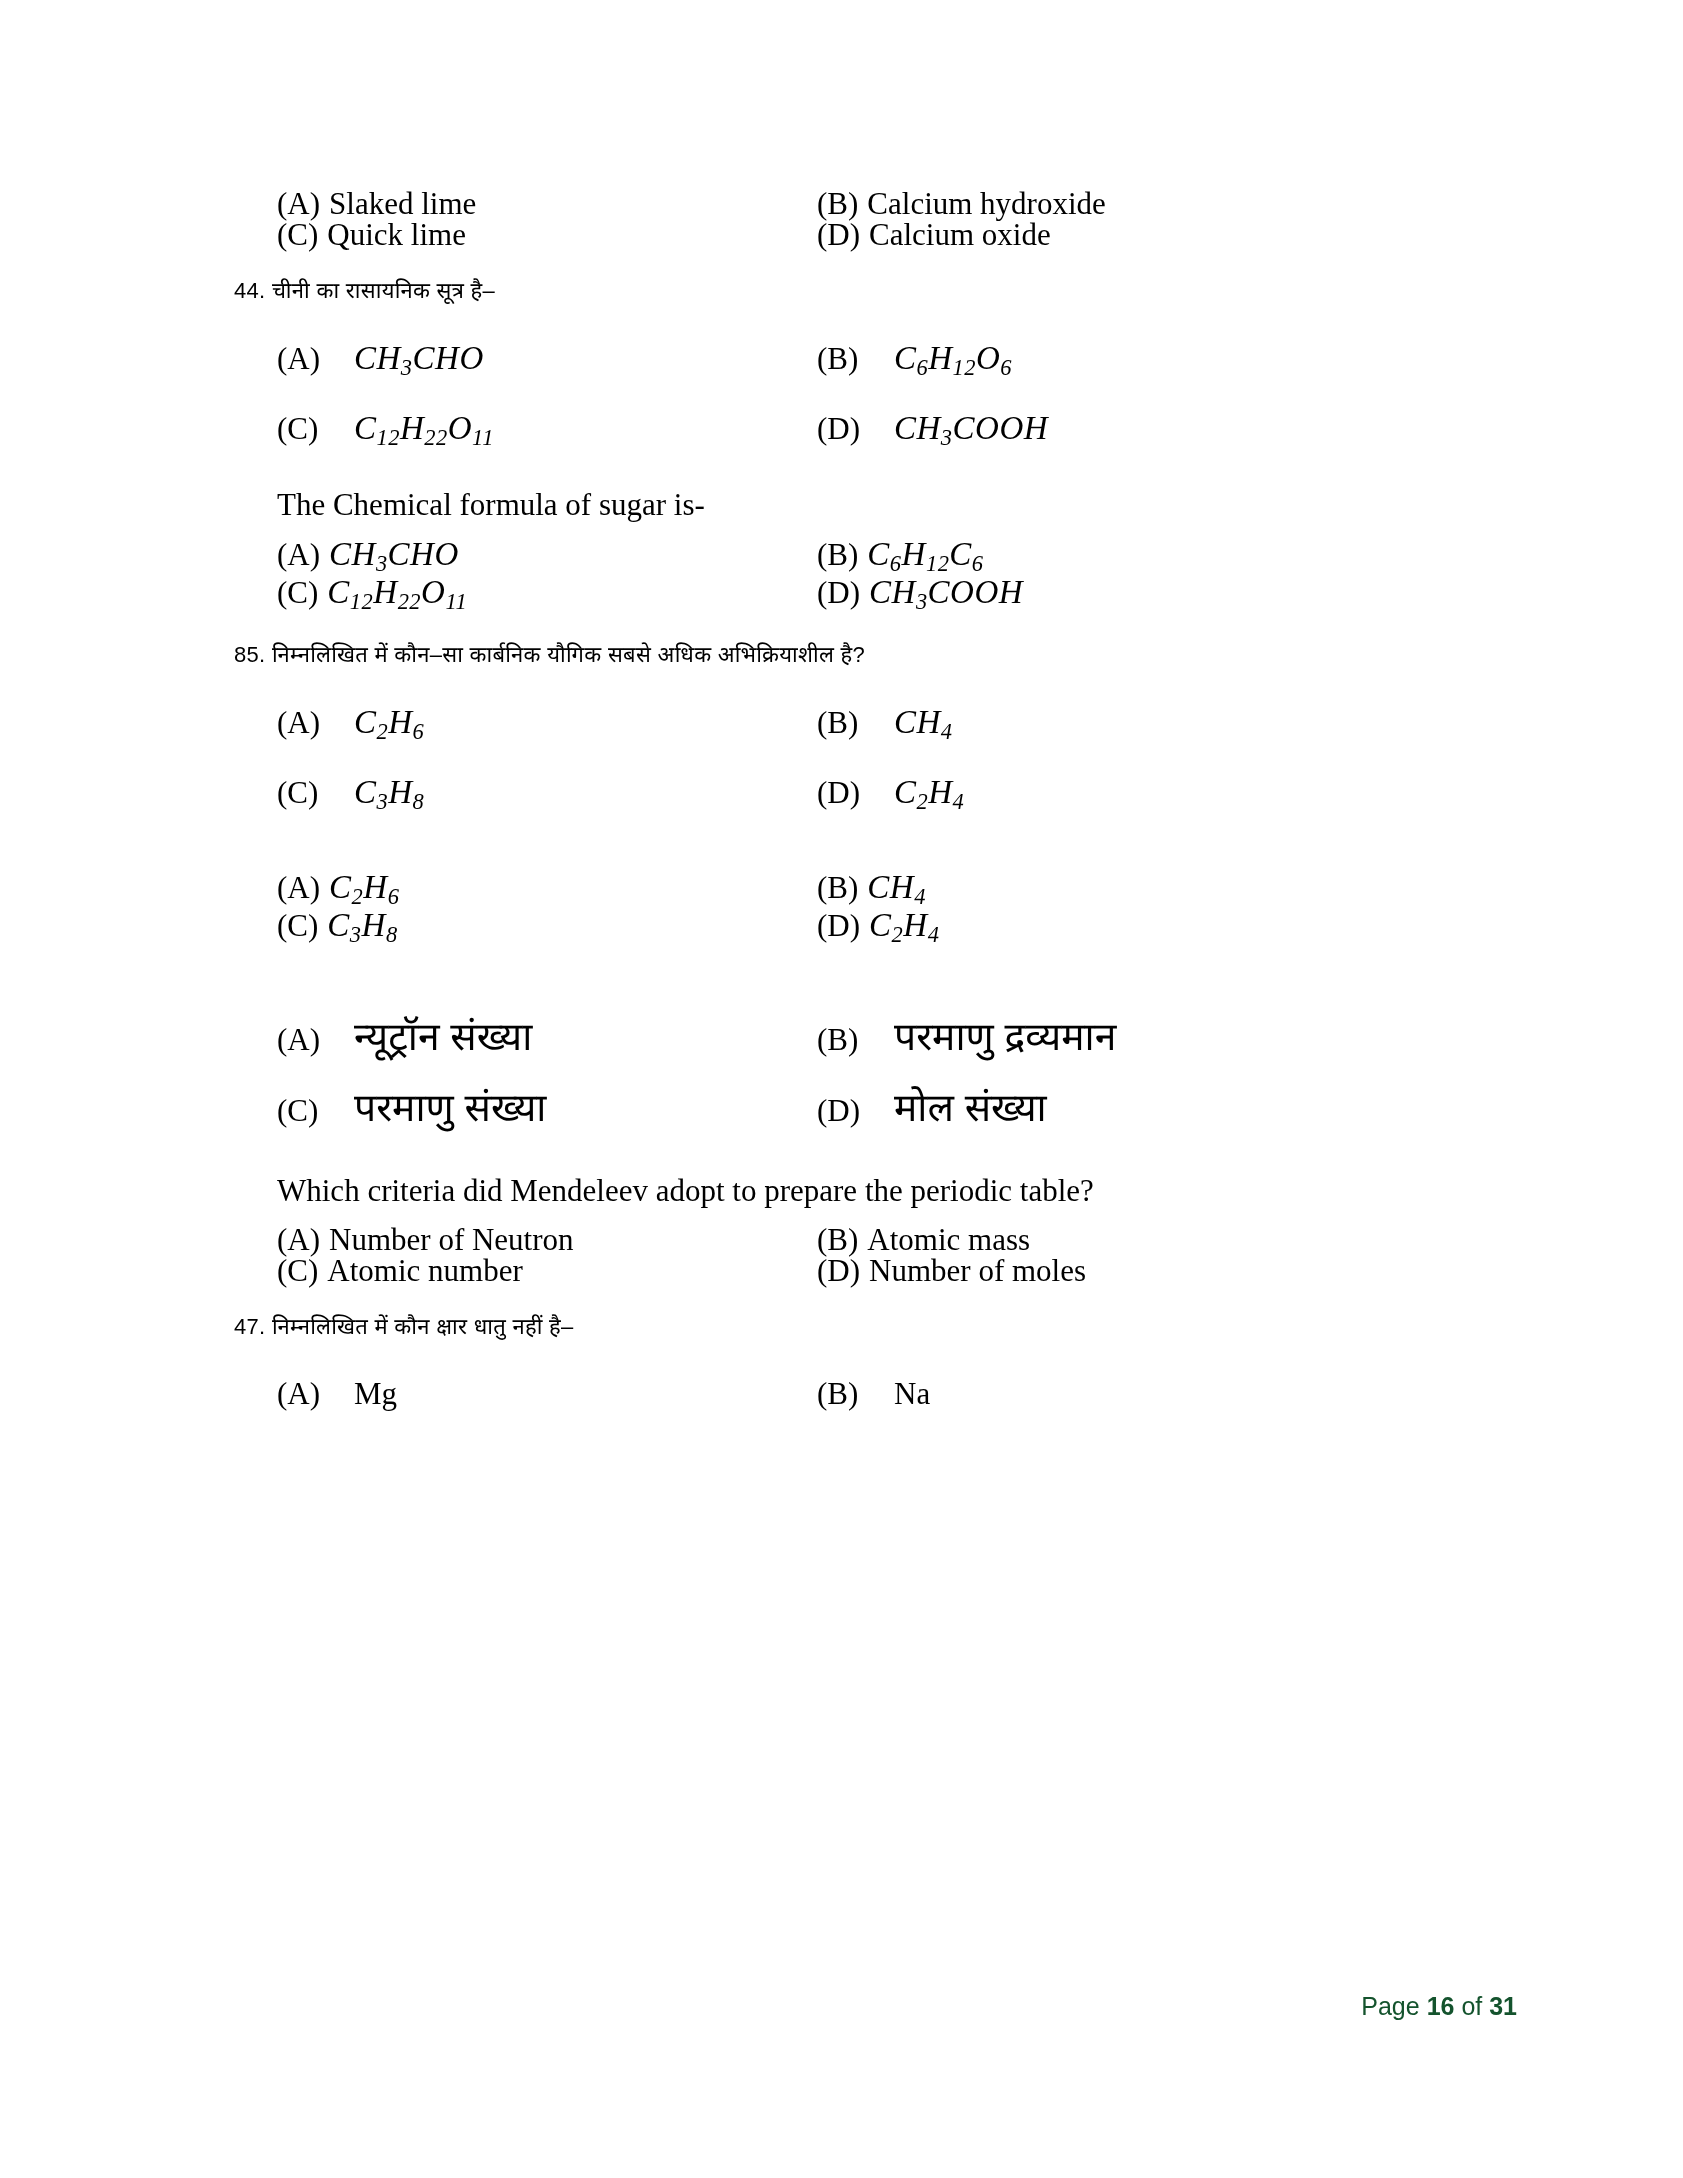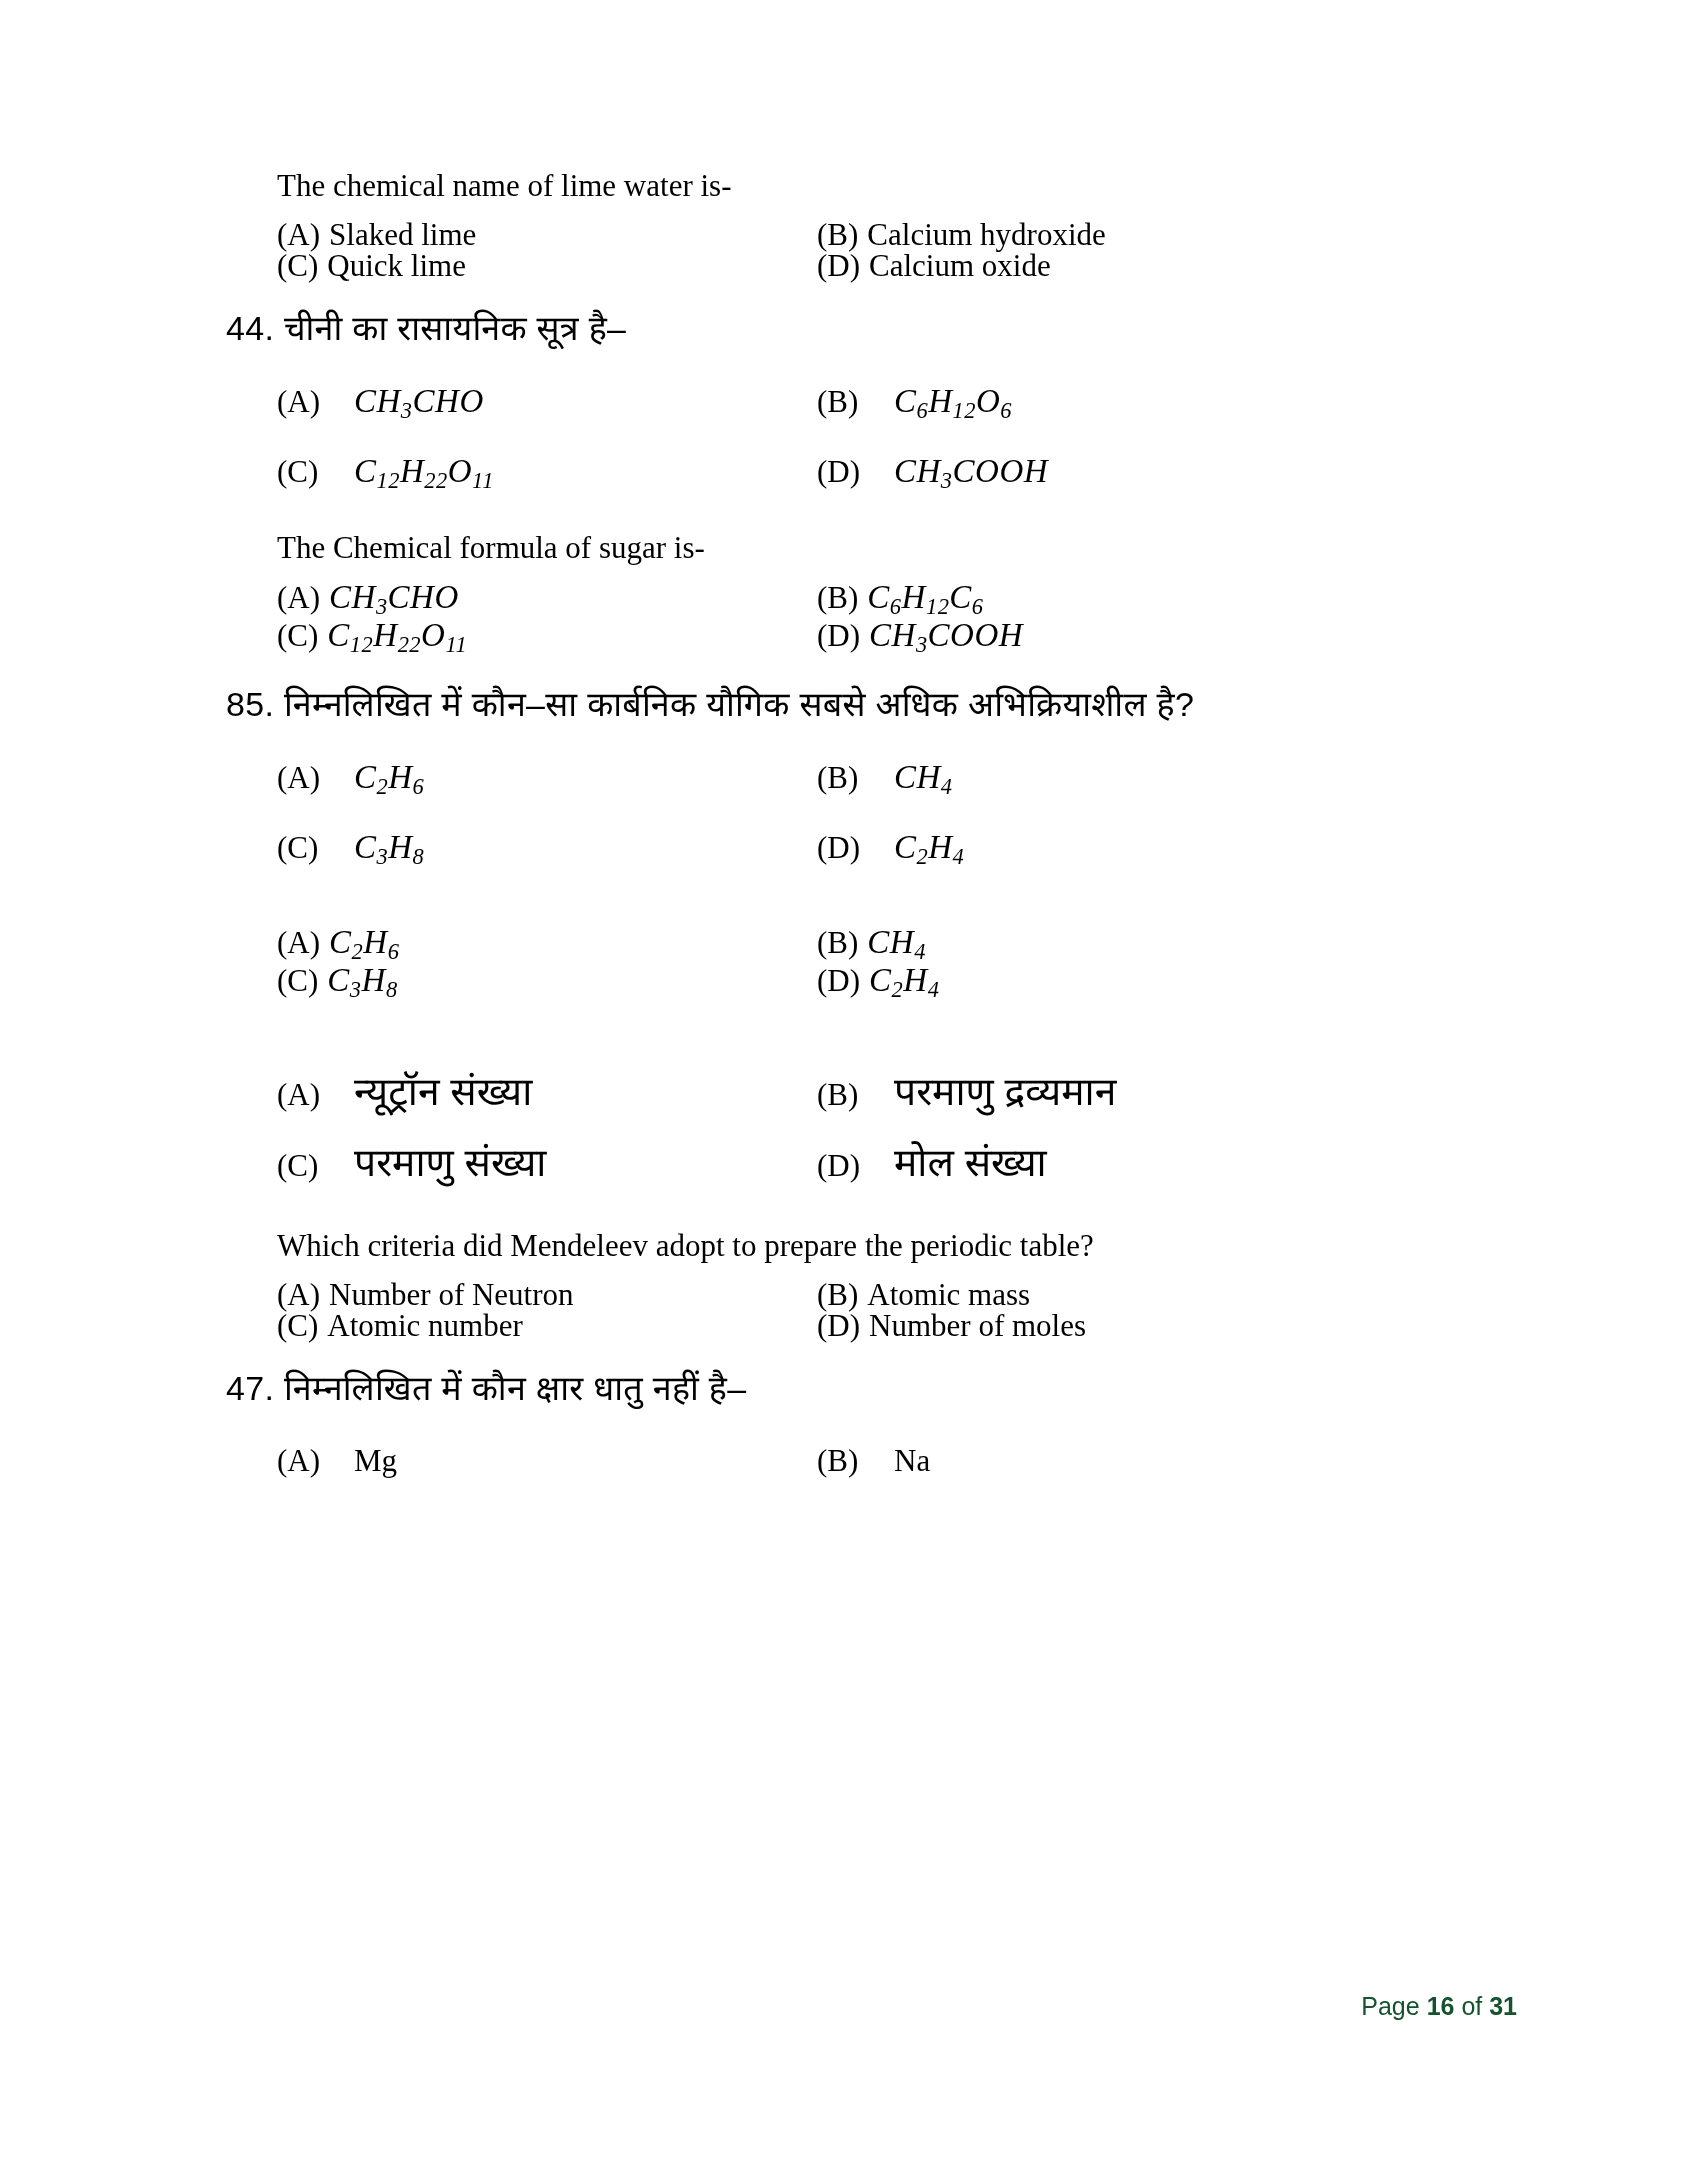--- a/index.html
+++ b/index.html
@@ -40,22 +40,22 @@
   }
 
   .stem-en {
     font-family: "Liberation Serif", "DejaVu Serif", serif;
     font-size: 31px;
     margin-left: 51px;
   }
 
   .stem-hi {
     font-family: "Liberation Sans", "DejaVu Sans", sans-serif;
-    font-size: 34px;
-    margin-left: 0px;
+    font-size: 22px;
+    margin-left: 8px;
     letter-spacing: 0.3px;
   }
 
   
   .opts {
     display: grid;
     grid-template-columns: 540px 1fr;
     margin-left: 51px;
   }
   .opts.tight { row-gap: 0px; }
@@ -107,21 +107,20 @@
     color: #14532d;
     white-space: nowrap;
   }
   .footer b { font-weight: bold; }
 </style>
 </head>
 <body>
 
 <div class="page">
   <div class="content" id="content">
-      <div class="qline stem-en">The chemical name of lime water is-</div>
       <div class="v-space-sm"></div>
       <div class="opts tight">
         <div class="opt nogap">
           <span class="lbl">(A)</span>
           <span class="val">Slaked lime</span>
         </div>
         <div class="opt nogap">
           <span class="lbl">(B)</span>
           <span class="val">Calcium hydroxide</span>
         </div>

